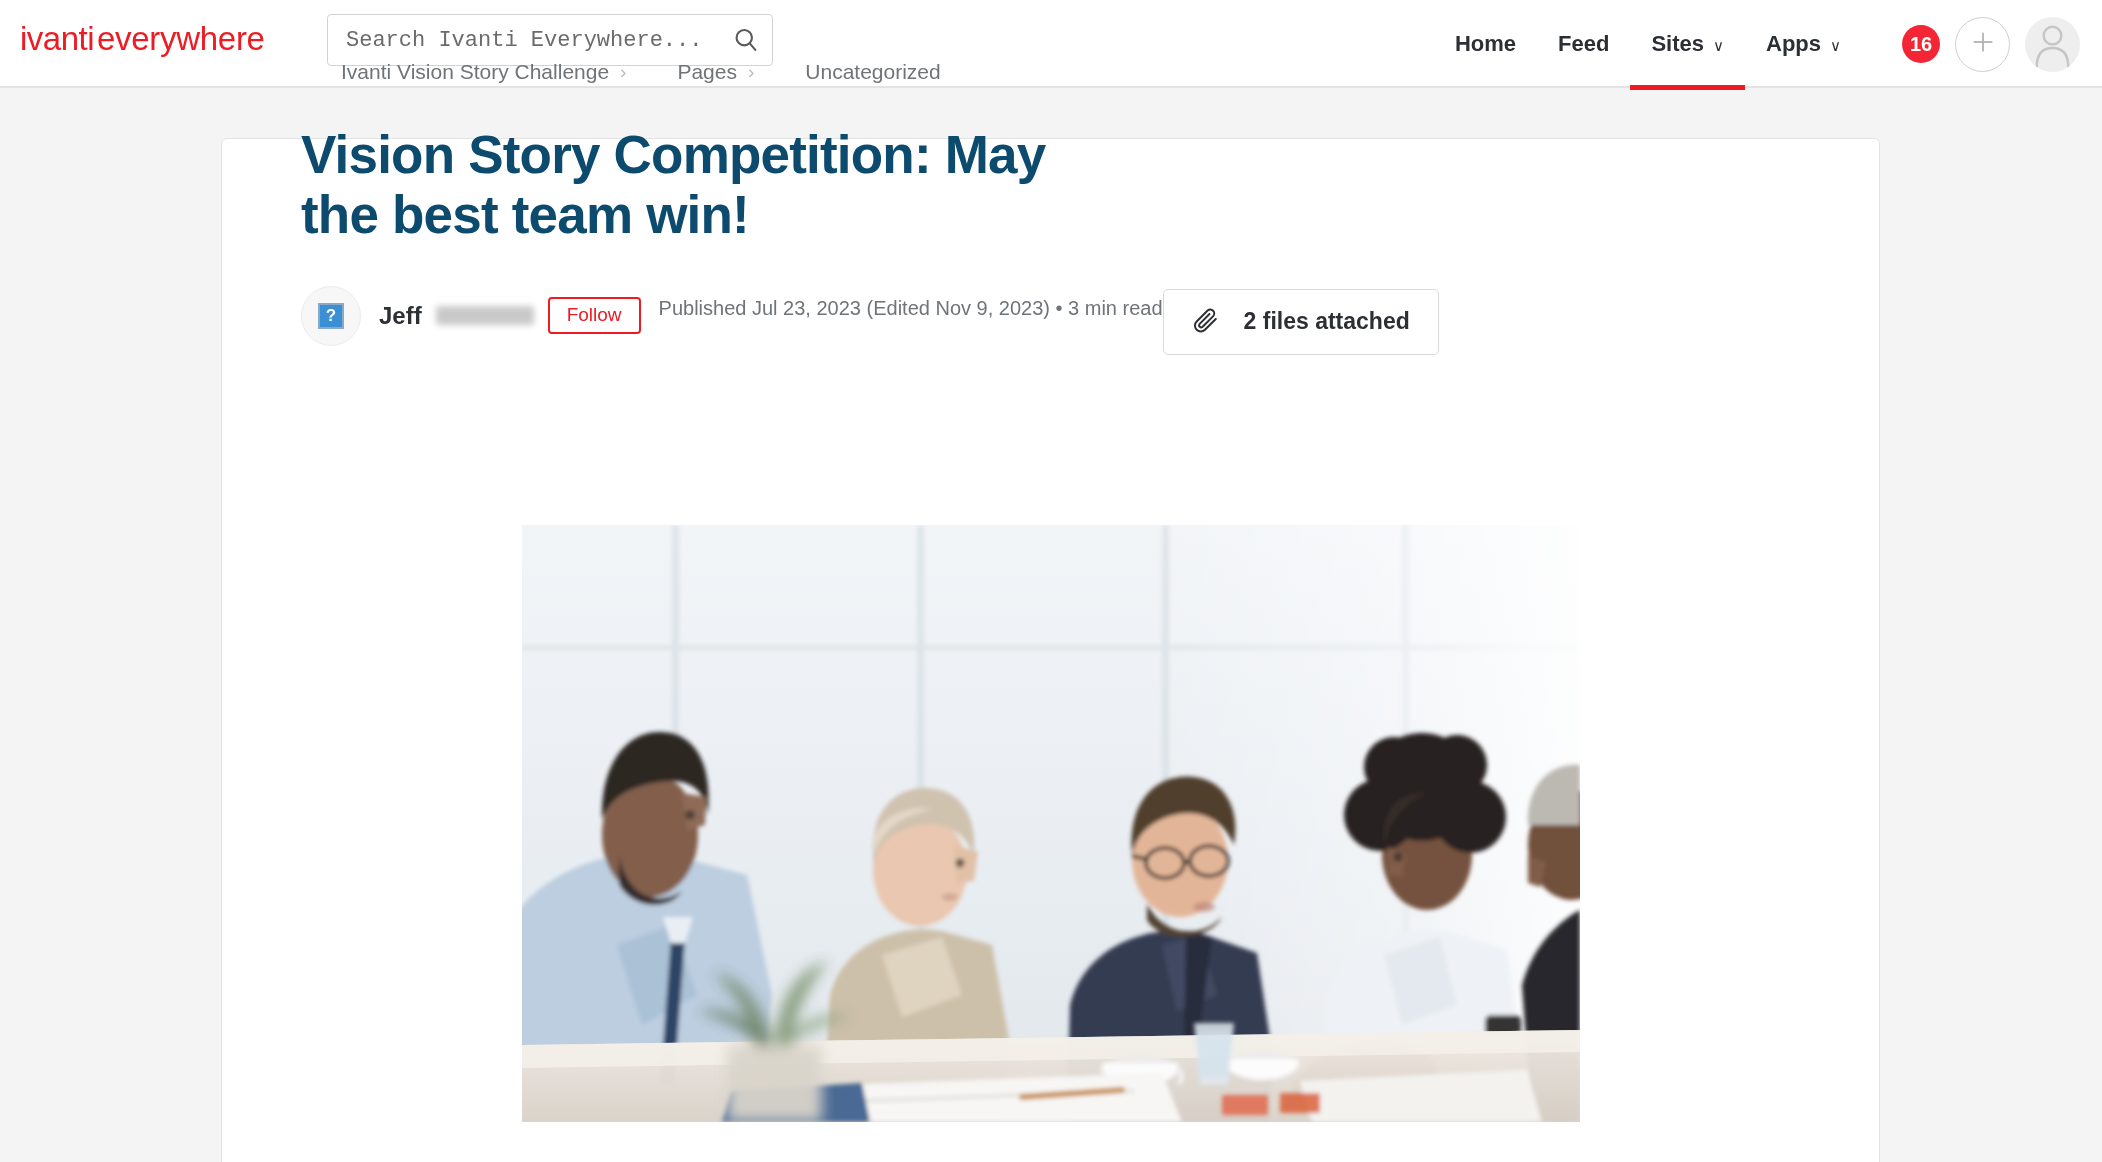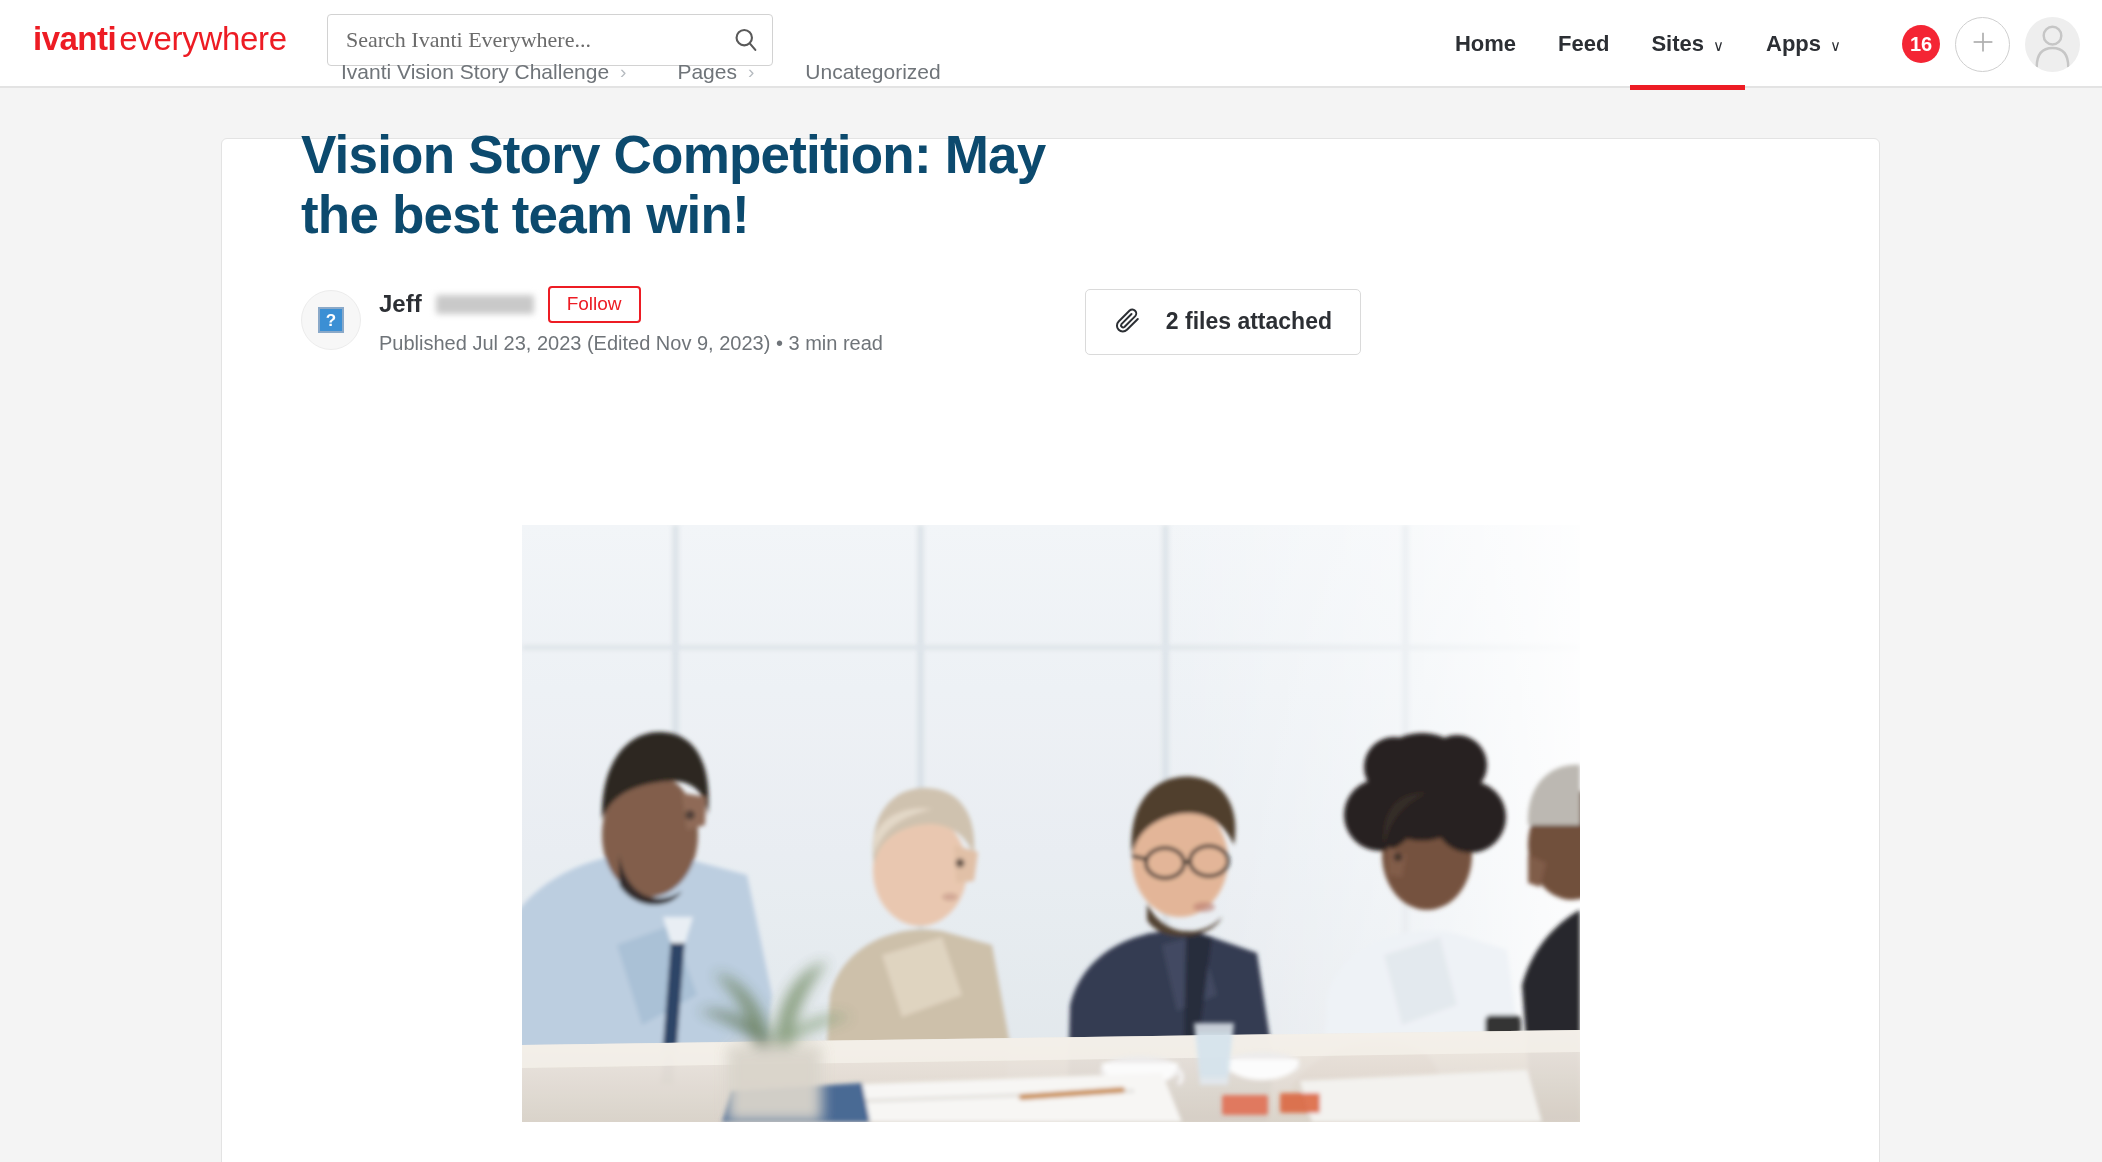--- a/index.html
+++ b/index.html
@@ -26,24 +26,23 @@
     position: absolute;
     left: 20px;
     top: 22px;
     font-size: 33px;
     line-height: 1;
     white-space: nowrap;
     color: #ed1c24;
     user-select: none;
   }
   .logo .brand {
-    font-weight: bold;
+    font-weight: normal;
     letter-spacing: -0.5px;
     position: relative;
-    margin-left: 13px;
   }
   .logo .word2 {
     font-weight: 400;
     margin-left: 3px;
     letter-spacing: -0.3px;
   }
 
   .searchbox {
     position: absolute;
     left: 327px;
@@ -57,21 +56,21 @@
     align-items: center;
   }
   .searchbox input {
     border: none;
     outline: none;
     flex: 1;
     height: 100%;
     padding: 0 18px;
     font-size: 22px;
     color: #6b6b6b;
-    font-family: Liberation Serif, serif;
+    font-family: Liberation Mono, monospace;
     background: transparent;
   }
   .searchbox input::placeholder { color: #6b6b6b; }
   .search-icon {
     width: 52px;
     height: 52px;
     display: flex;
     align-items: center;
     justify-content: center;
     cursor: pointer;
@@ -232,21 +231,21 @@
     border: 2px solid #8aa9c9;
     background: #3b8fd4;
     display: flex;
     align-items: center;
     justify-content: center;
     color: #fff;
     font-size: 17px;
     font-weight: bold;
     line-height: 1;
   }
-  .byline-text { display: flex; flex-direction: column; gap: 9px; }
+  .byline-text { display: flex; flex-direction: row; gap: 18px; }
   .name-line {
     display: flex;
     align-items: center;
     gap: 14px;
   }
   .author-name {
     font-size: 24px;
     font-weight: bold;
     color: #2c2f34;
   }

